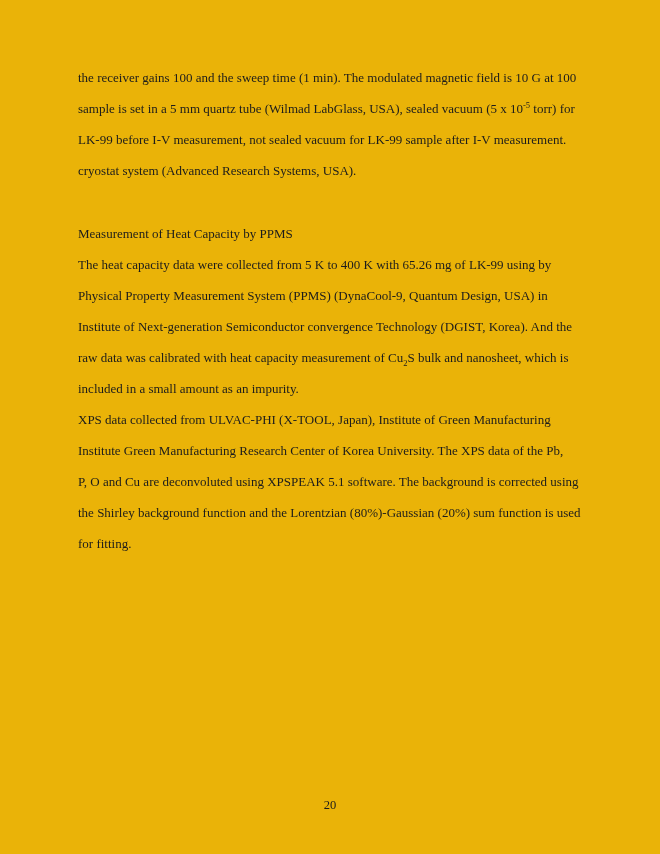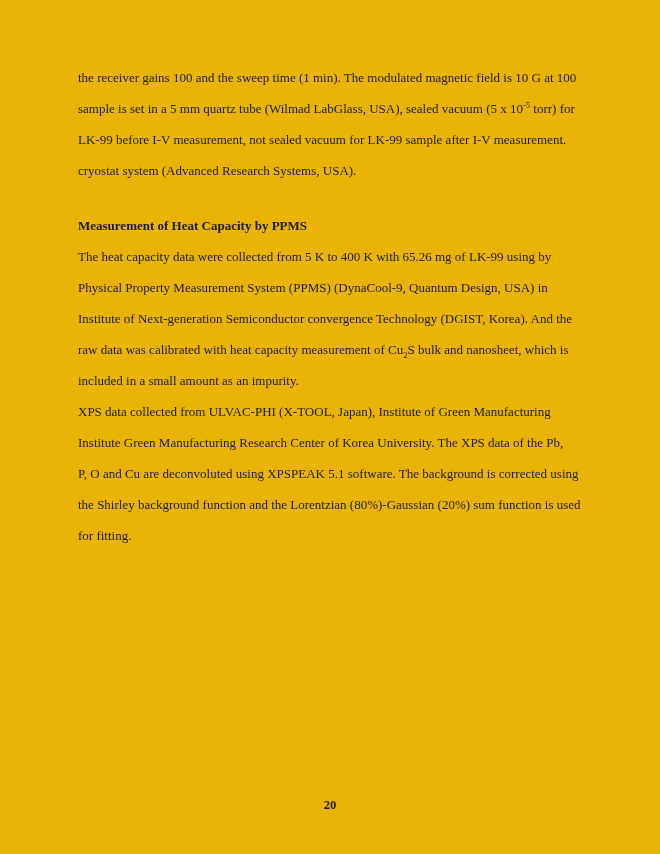--- a/index.html
+++ b/index.html
@@ -19,43 +19,42 @@
     top: 62px;
     width: 510px;
   }
   .line {
     height: 31px;
     line-height: 31px;
     font-size: 13px;
     white-space: nowrap;
   }
   .heading {
-    font-weight: bold;
-    margin-top: 24px;
+    font-weight: normal;
+    margin-top: 32px;
   }
   .line sup {
     font-size: 8.5px;
     line-height: 0;
     vertical-align: super;
   }
   .line sub {
     font-size: 8.5px;
     line-height: 0;
     vertical-align: sub;
   }
   .page-number {
     position: absolute;
     left: 0;
     right: 0;
     top: 790px;
     height: 31px;
     line-height: 31px;
     text-align: center;
     font-size: 12.5px;
-    font-weight: bold;
   }
 </style>
 </head>
 <body>
 
 <div class="page">
   <div class="content">
 
     <div>
       <div class="line"><span>the receiver gains 100 and the sweep time (1 min). The modulated magnetic field is 10 G at 100</span></div>

